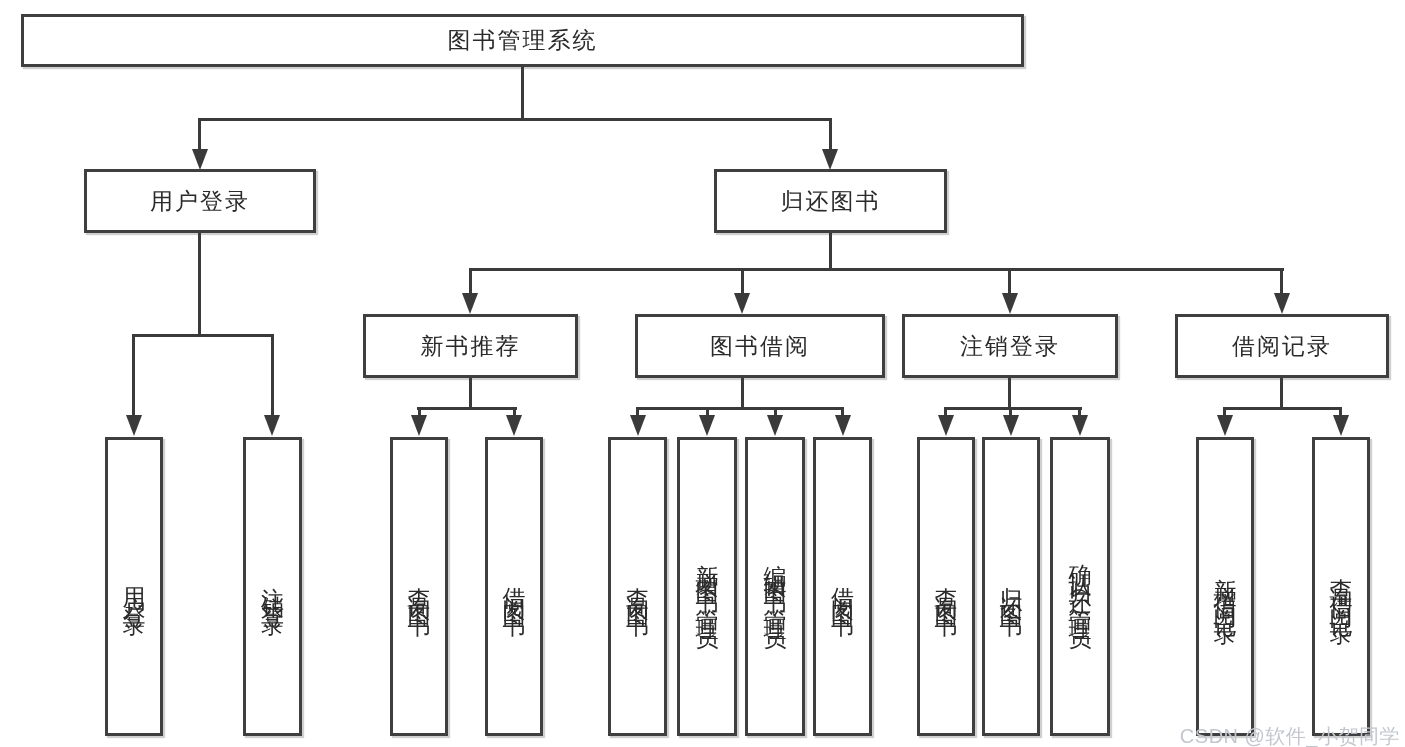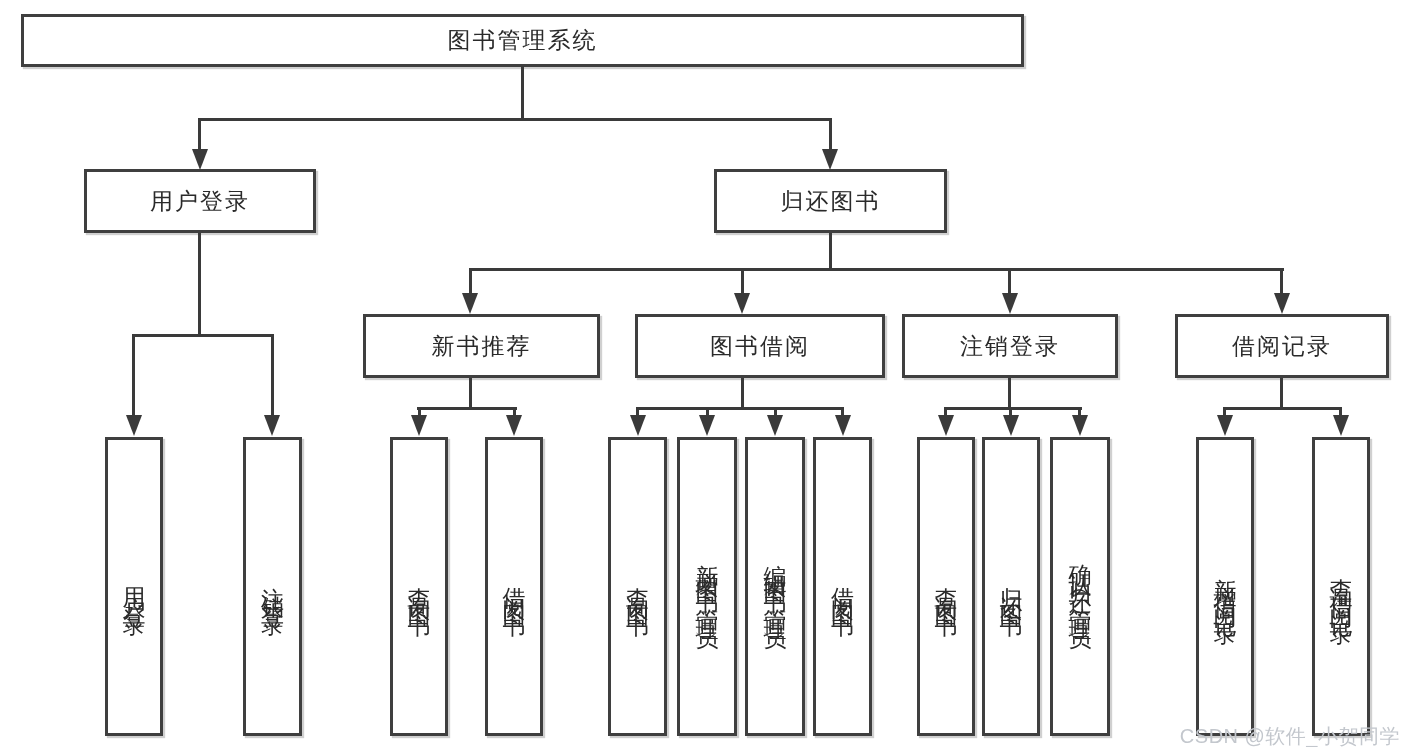--- a/index.html
+++ b/index.html
@@ -38,21 +38,21 @@
     <span class="lbl">图书管理系统</span>
   </div>
 
   <div class="box" style="left:84px;top:169px;width:232px;height:64px">
     <span class="lbl">用户登录</span>
   </div>
   <div class="box" style="left:714px;top:169px;width:233px;height:64px">
     <span class="lbl">归还图书</span>
   </div>
 
-  <div class="box" style="left:363px;top:314px;width:237px;height:64px">
+  <div class="box" style="left:363px;top:314px;width:215px;height:64px">
     <span class="lbl">新书推荐</span>
   </div>
   <div class="box" style="left:635px;top:314px;width:250px;height:64px">
     <span class="lbl">图书借阅</span>
   </div>
   <div class="box" style="left:902px;top:314px;width:216px;height:64px">
     <span class="lbl">注销登录</span>
   </div>
   <div class="box" style="left:1175px;top:314px;width:214px;height:64px">
     <span class="lbl">借阅记录</span>

